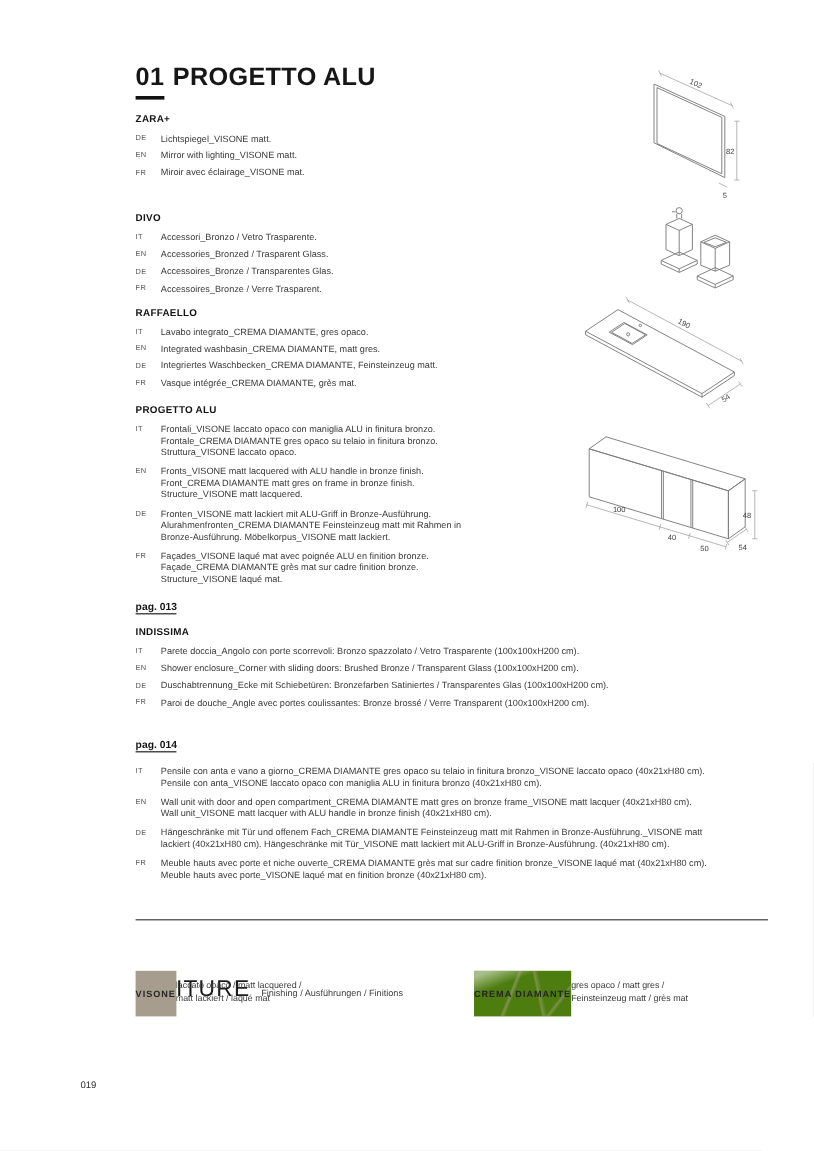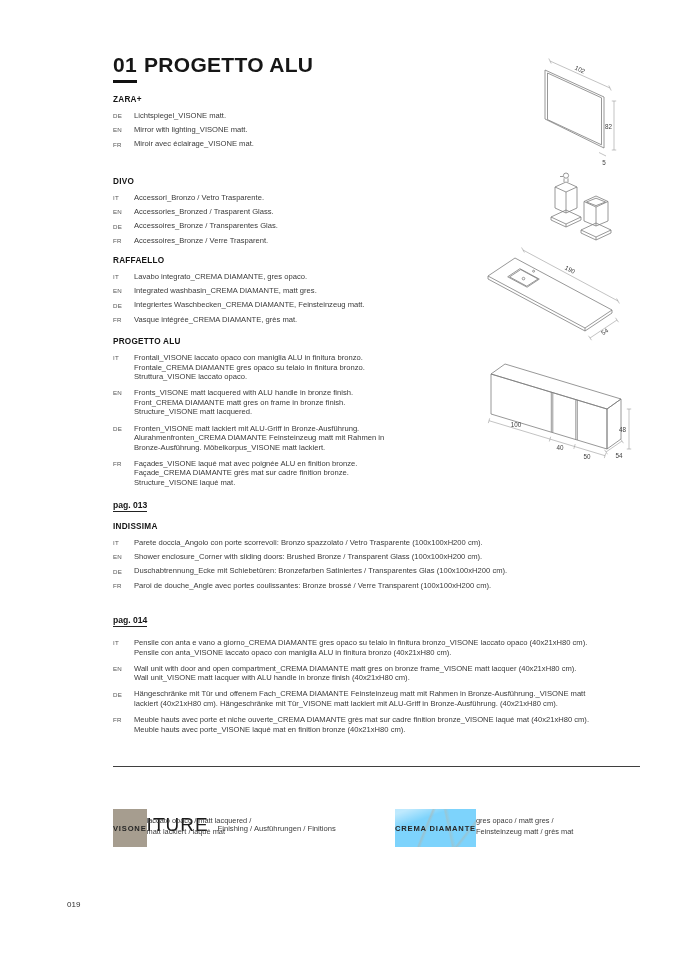--- a/index.html
+++ b/index.html
@@ -285,21 +285,21 @@
 
   <div class="abs swatches">
     <div class="swatch-col">
       <div class="swatch" style="background-color: rgb(166, 157, 143);">
         <span class="lbl">VISONE</span>
       </div>
       <div class="caption">laccato opaco / matt lacquered /
 matt lackiert / laqué mat</div>
     </div>
     <div class="swatch-col">
-      <div class="swatch swatch--marble" style="background-color: #7dd3fc;">
+      <div class="swatch swatch--marble" style="background-color: #4d7c0f;">
         <span class="lbl">CREMA DIAMANTE</span>
       </div>
       <div class="caption">gres opaco / matt gres /
 Feinsteinzeug matt / grès mat</div>
     </div>
   </div>
 
   <div class="abs pagenum">019</div>
 
 </div>

